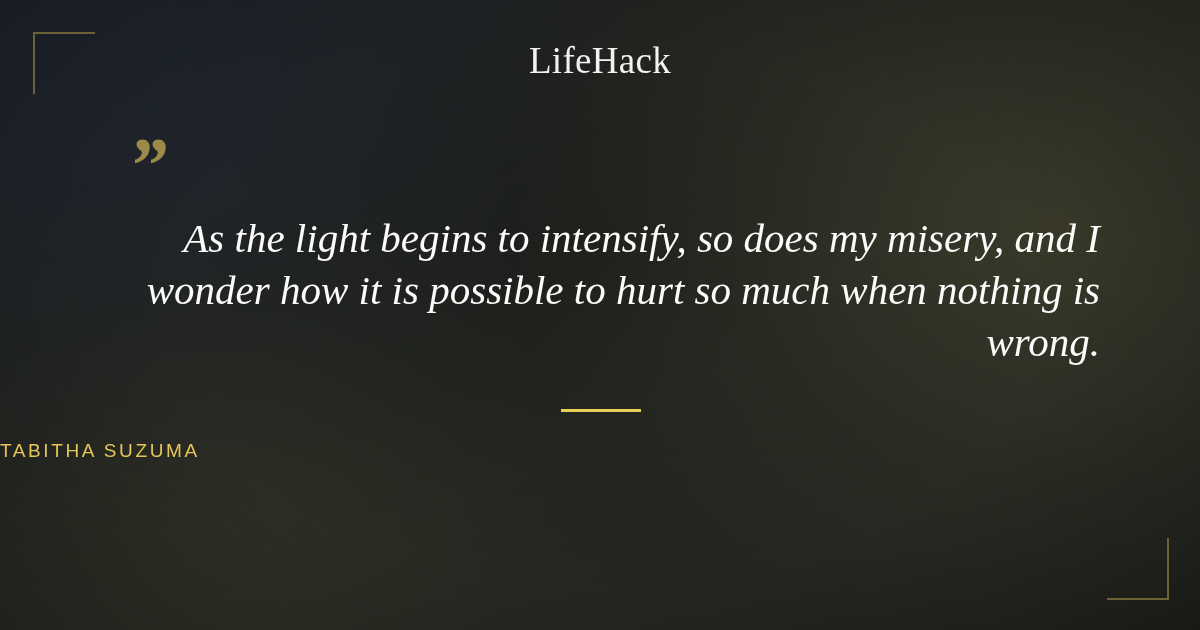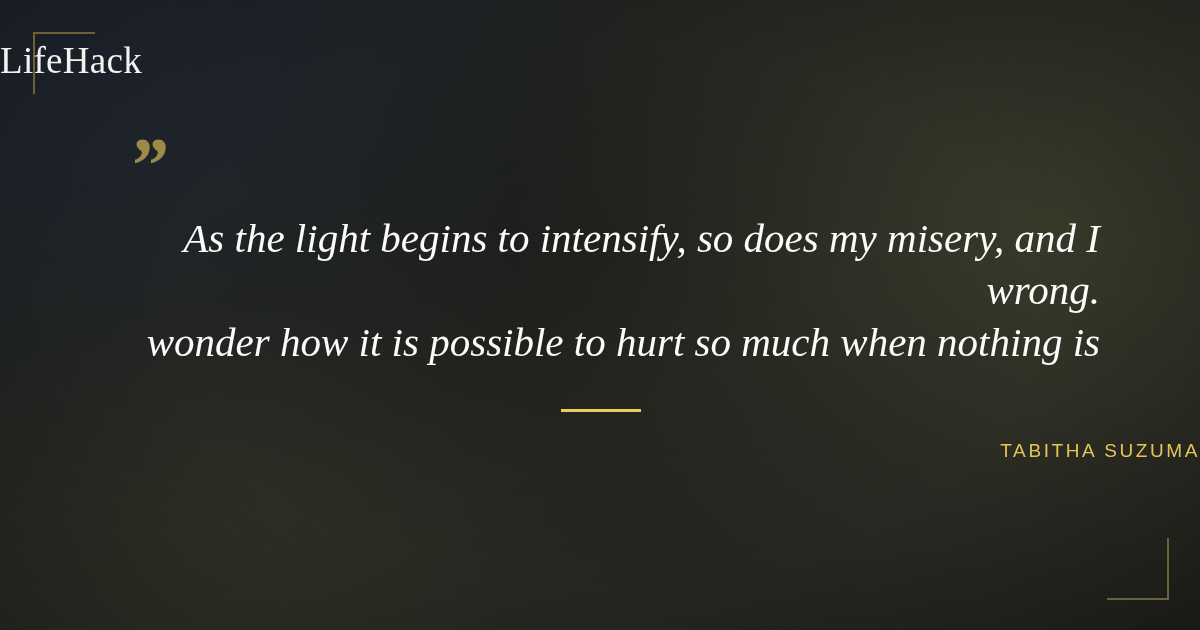--- a/index.html
+++ b/index.html
@@ -46,20 +46,21 @@
     left: 1107px;
     top: 538px;
     border-right: 2px solid #6b6236;
     border-bottom: 2px solid #6b6236;
   }
   #logo {
     position: absolute;
     top: 38px;
     left: 0;
     width: 1200px;
+    text-align: center;
     font-family: "Liberation Serif", "DejaVu Serif", serif;
     font-size: 37px;
     line-height: 46px;
     letter-spacing: 0.3px;
     color: #f2f2f0;
   }
   #quote-mark {
     position: absolute;
     left: 128px;
     top: 126px;
@@ -93,21 +94,21 @@
     top: 409px;
     width: 80px;
     height: 3px;
     background: #e9cf58;
   }
   #author {
     position: absolute;
     left: 0;
     top: 438px;
     width: 1200px;
-    text-align: right;
+    text-align: left;
     font-family: "Liberation Sans", sans-serif;
     font-size: 19px;
     line-height: 26px;
     letter-spacing: 2.6px;
     color: #e5c558;
   }
 </style>
 </head>
 <body>
 
@@ -117,21 +118,21 @@
 
   <div class="corner corner-tl"></div>
   <div class="corner corner-br"></div>
 
   <div id="logo">LifeHack</div>
 
   <div id="quote-mark">”</div>
 
   <div id="quote-block">
     <div class="quote-line">As the light begins to intensify, so does my misery, and I</div>
+    <div class="quote-line">wonder how it is possible to hurt so much when nothing is</div>
     <div class="quote-line">wrong.</div>
-    <div class="quote-line">wonder how it is possible to hurt so much when nothing is</div>
   </div>
 
   <div id="divider"></div>
 
   <div id="author">TABITHA SUZUMA</div>
 
 </div>
 
 </body></html>

